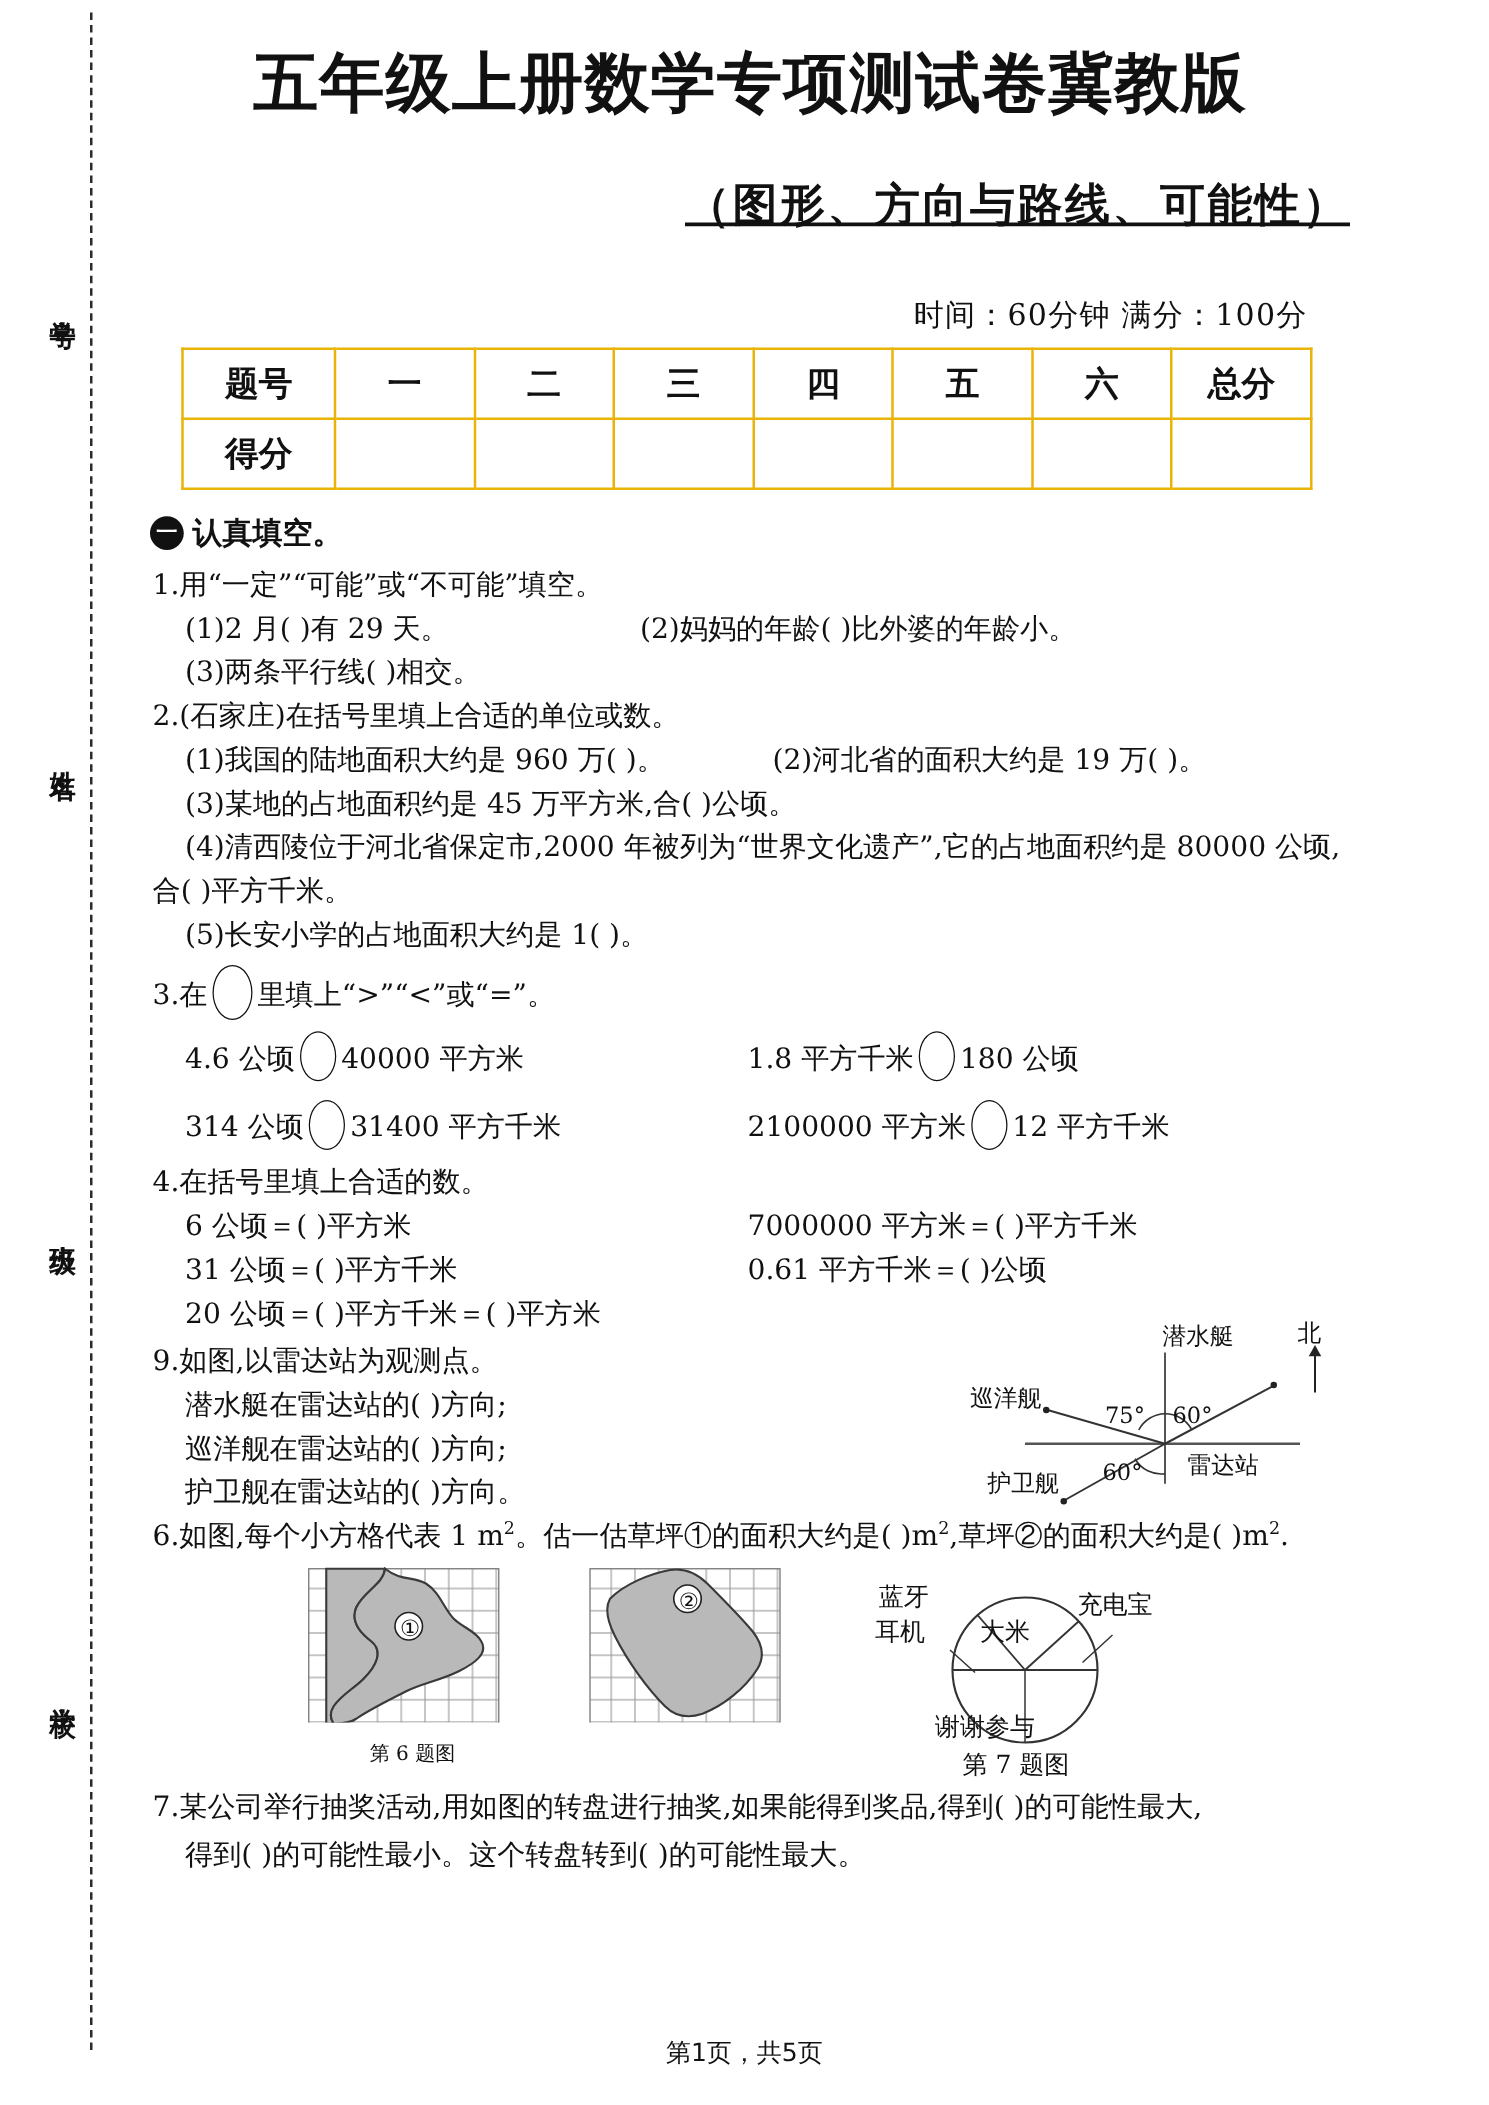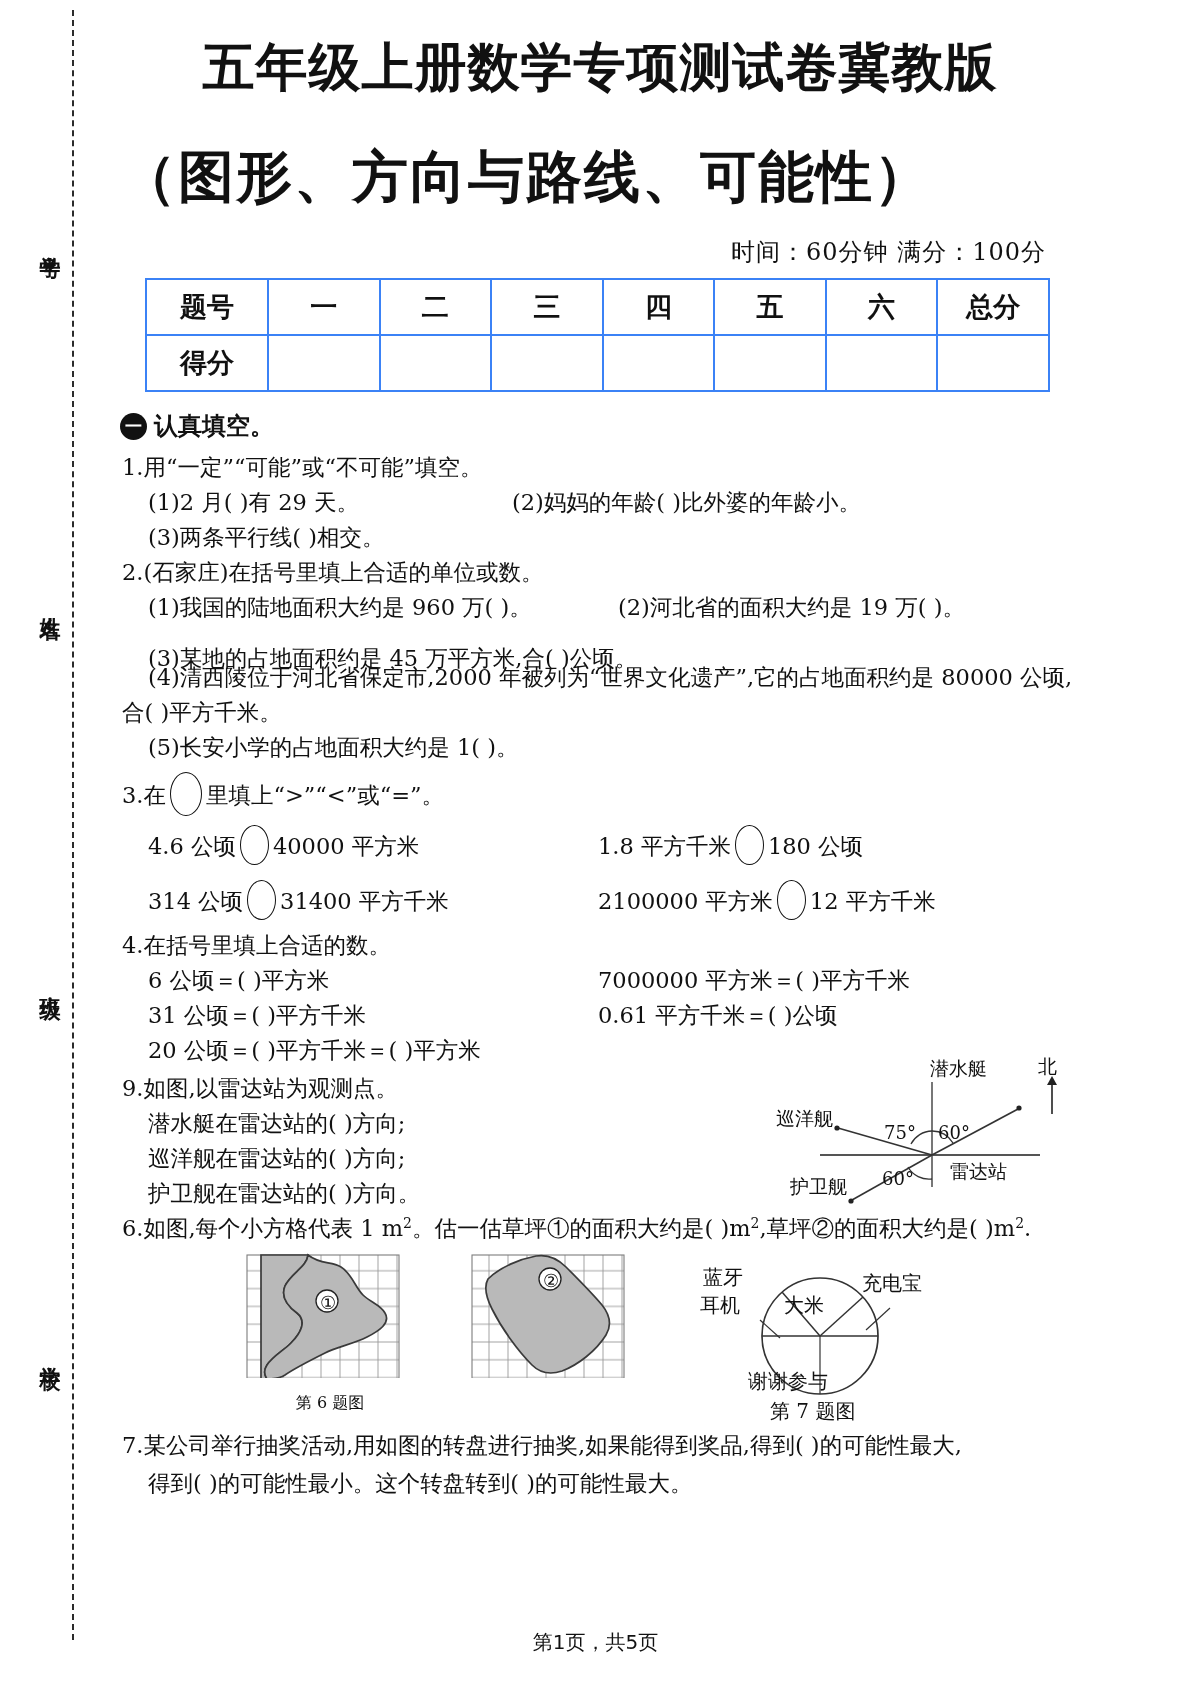--- a/index.html
+++ b/index.html
@@ -27,38 +27,38 @@
     text-align:center;
   }
 
   
   .title1{
     position:absolute;left:120px;top:38px;width:960px;text-align:center;
     font-family:"DejaVu Sans","Liberation Sans",sans-serif;
     font-weight:bold;font-size:52px;letter-spacing:1px;line-height:1.15;
   }
   .title2{
-    position:absolute;left:120px;top:140px;width:960px;text-align:left;
-    font-family:"DejaVu Sans","Liberation Sans",sans-serif;
-    font-weight:bold;font-size:56px;letter-spacing:2px;
+    position:absolute;left:120px;top:140px;width:960px;text-align:right;
+    font-family:"DejaVu Sans","Liberation Sans",sans-serif;
+    font-weight:bold;font-size:36px;letter-spacing:2px;text-decoration:underline;
   }
   .meta{
     position:absolute;right:145px;top:236px;
     font-size:24px;letter-spacing:1px;
     font-family:"DejaVu Serif","Liberation Serif",serif;
   }
 
   
   table.score{
     position:absolute;left:145px;top:278px;
     width:905px;border-collapse:collapse;
     table-layout:fixed;
   }
   table.score td{
-    border:2px solid #3b82f6;height:52px;text-align:center;vertical-align:middle;
+    border:2px solid #eab308;height:52px;text-align:center;vertical-align:middle;
     font-family:Liberation Mono, monospace;
     font-weight:bold;font-size:27px;
   }
   table.score td.head{width:118px;}
 
   
   .sec-head{
     position:absolute;display:flex;align-items:center;gap:7px;
     font-family:"DejaVu Sans","Liberation Sans",sans-serif;
     font-weight:bold;font-size:24px;
@@ -149,21 +149,21 @@
   </div>
 
   <div class="q" style="left:122px;top:452px;">1.用“一定”“可能”或“不可能”填空。</div>
   <div class="sub" style="left:148px;top:487px;">(1)2 月(        )有 29 天。</div>
   <div class="sub" style="left:512px;top:487px;">(2)妈妈的年龄(        )比外婆的年龄小。</div>
   <div class="sub" style="left:148px;top:522px;">(3)两条平行线(        )相交。</div>
 
   <div class="q" style="left:122px;top:557px;">2.(石家庄)在括号里填上合适的单位或数。</div>
   <div class="sub" style="left:148px;top:592px;">(1)我国的陆地面积大约是 960 万(          )。</div>
   <div class="sub" style="left:618px;top:592px;">(2)河北省的面积大约是 19 万(          )。</div>
-  <div class="sub" style="left:148px;top:627px;margin-top:16px;">(3)某地的占地面积约是 45 万平方米,合(        )公顷。</div>
+  <div class="sub" style="left:148px;top:627px;">(3)某地的占地面积约是 45 万平方米,合(        )公顷。</div>
   <div class="sub" style="left:148px;top:662px;">(4)清西陵位于河北省保定市,2000 年被列为“世界文化遗产”,它的占地面积约是 80000 公顷,</div>
   <div class="sub" style="left:122px;top:697px;">合(        )平方千米。</div>
   <div class="sub" style="left:148px;top:732px;">(5)长安小学的占地面积大约是 1(        )。</div>
 
   <div class="sub" style="left:122px;top:772px;">
     <span>3.在</span><span class="oval"></span><span>里填上“&gt;”“&lt;”或“=”。</span>
   </div>
 
   <div class="sub" style="left:148px;top:825px;">
     <span>4.6 公顷</span><span class="oval sm"></span><span>40000 平方米</span>

